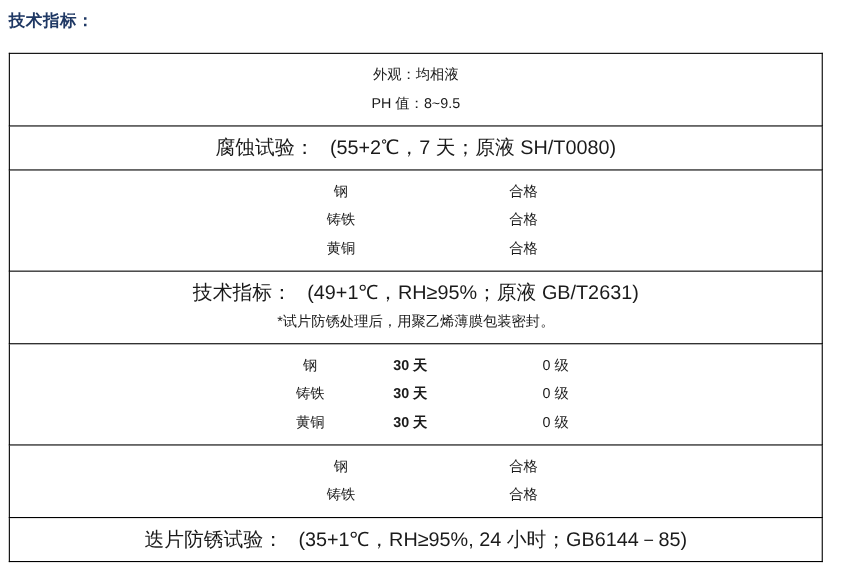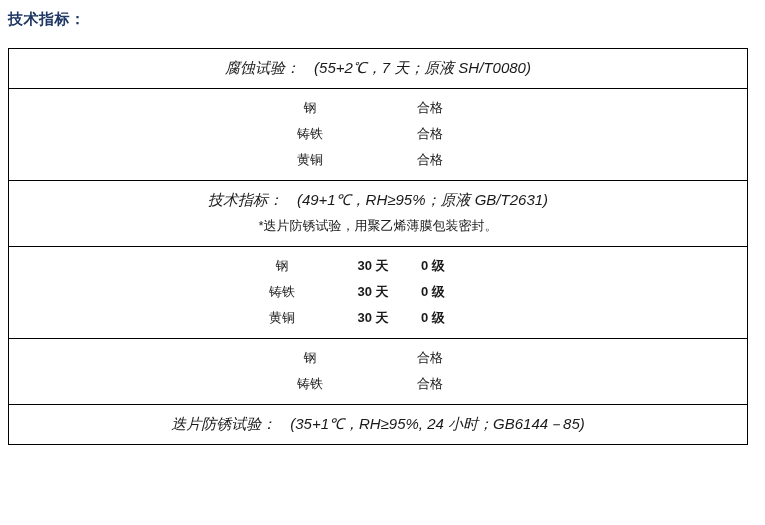--- a/index.html
+++ b/index.html
@@ -50,24 +50,23 @@
     white-space: pre;
   }
   .center {
     text-align: center;
   }
   
   .lbl-row {
     display: flex;
     justify-content: center;
     align-items: baseline;
-    font-size: 15px;
-    line-height: 26px;
-    white-space: pre;
-    font-style: italic;
+    font-size: 18px;
+    line-height: 26px;
+    white-space: pre;
   }
   .lbl {
     text-align: right;
   }
   .val {
     padding-left: 14px;
   }
   
   .grid {
     margin: 0 auto;
@@ -84,45 +83,52 @@
     width: 86px;
     text-align: center;
   }
   .g-mid {
     width: 96px;
     text-align: center;
     font-weight: bold;
   }
   .g-res {
     width: 96px;
-    text-align: left;
-    font-weight: bold;
+    text-align: right;
   }
   .g-res2 {
     width: 118px;
-    text-align: center;
+    text-align: right;
     padding-left: 18px !important;
   }
   .note {
     font-size: 13px;
     line-height: 26px;
     text-align: center;
     white-space: pre;
   }
 </style>
 </head>
 <body>
 
 <div class="page">
 
   <div class="doc-title">技术指标：</div>
 
   <table class="spec-table">
     <tbody>
 
+      <tr>
+        <td>
+          <div class="cell">
+            <div class="line center">外观：均相液</div>
+            <div class="line center">PH 值：8~9.5</div>
+          </div>
+        </td>
+      </tr>
 
       <tr>
         <td>
           <div class="cell">
             <div class="lbl-row">
               <span class="lbl">腐蚀试验：</span>
               <span class="val">(55+2℃，7 天；原液 SH/T0080)</span>
             </div>
           </div>
         </td>
@@ -151,21 +157,21 @@
         </td>
       </tr>
 
       <tr>
         <td>
           <div class="cell">
             <div class="lbl-row">
               <span class="lbl">技术指标：</span>
               <span class="val">(49+1℃，RH≥95%；原液 GB/T2631)</span>
             </div>
-            <div class="note">*迭片防锈试验，用聚乙烯薄膜包装密封。</div>
+            <div class="note">*试片防锈处理后，用聚乙烯薄膜包装密封。</div>
           </div>
         </td>
       </tr>
 
       <tr>
         <td>
           <div class="cell">
             <table class="grid">
               <tbody>
                 <tr>

